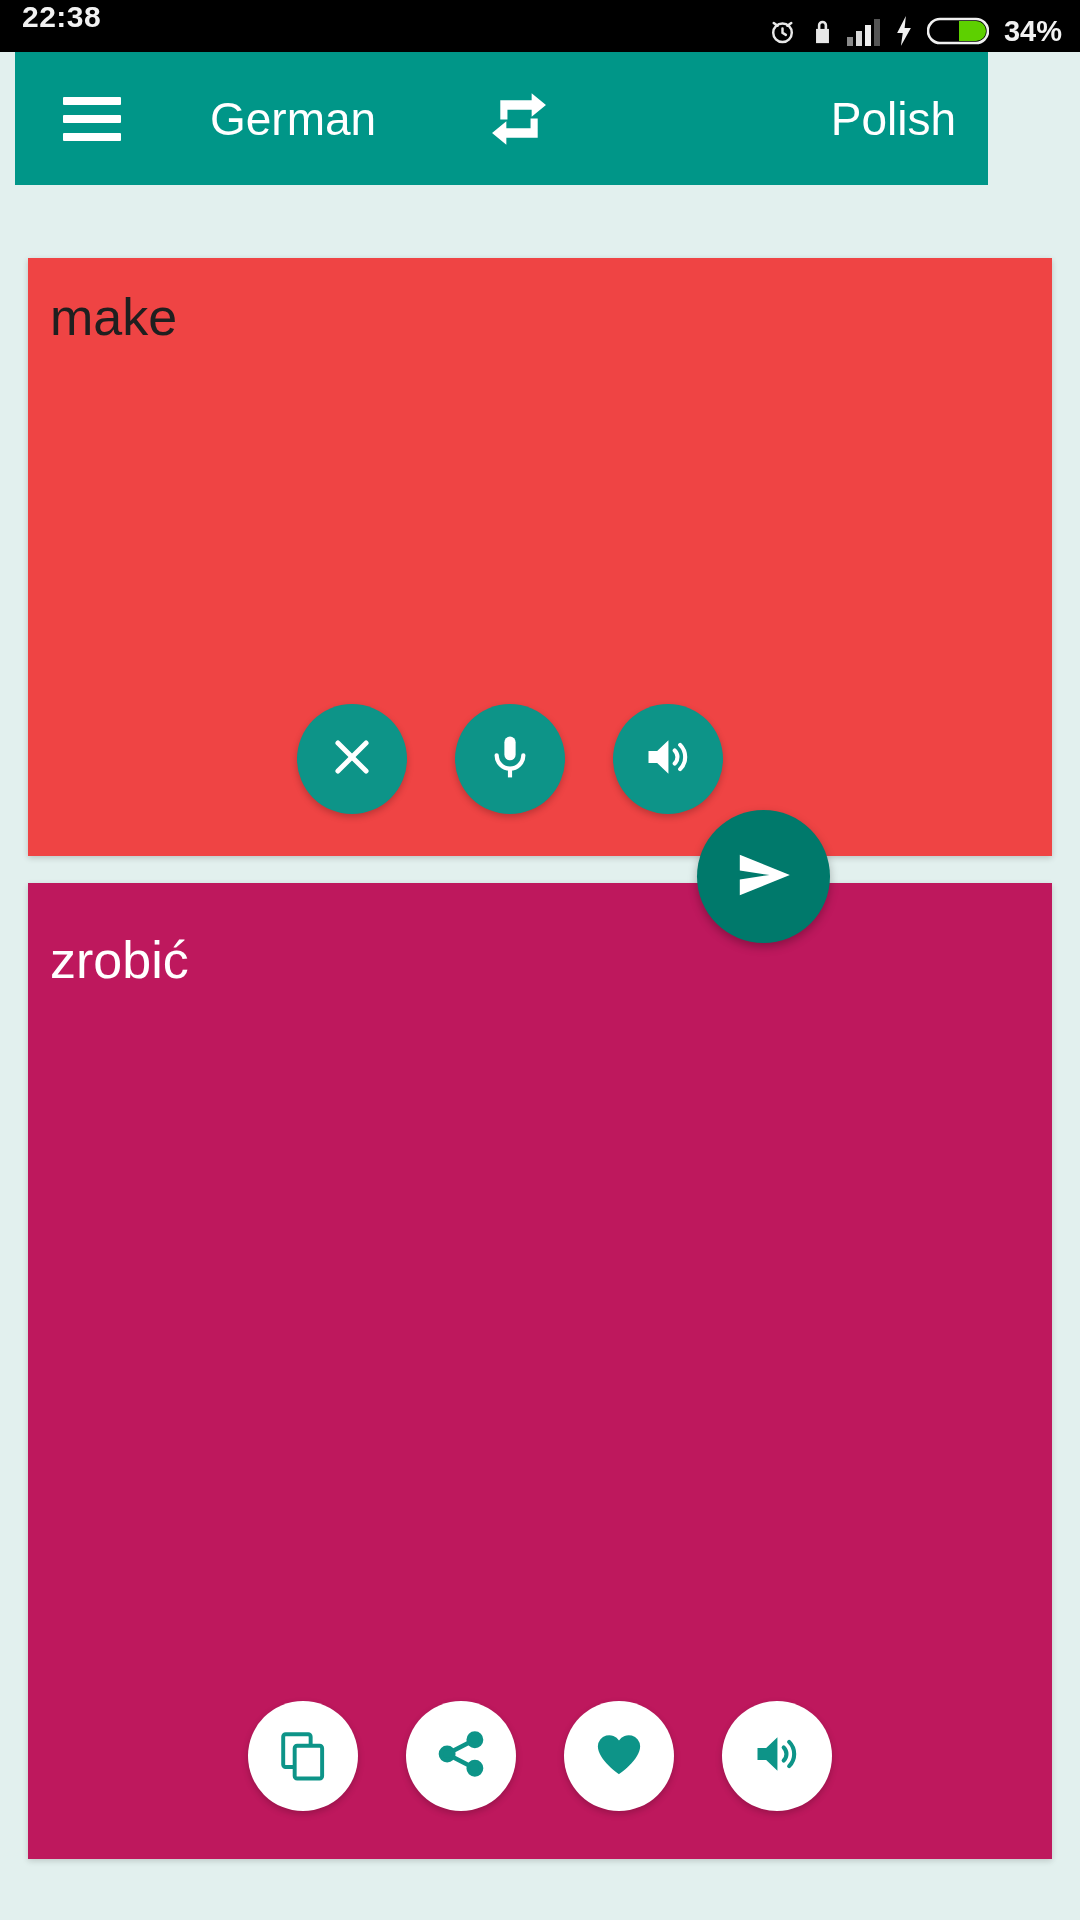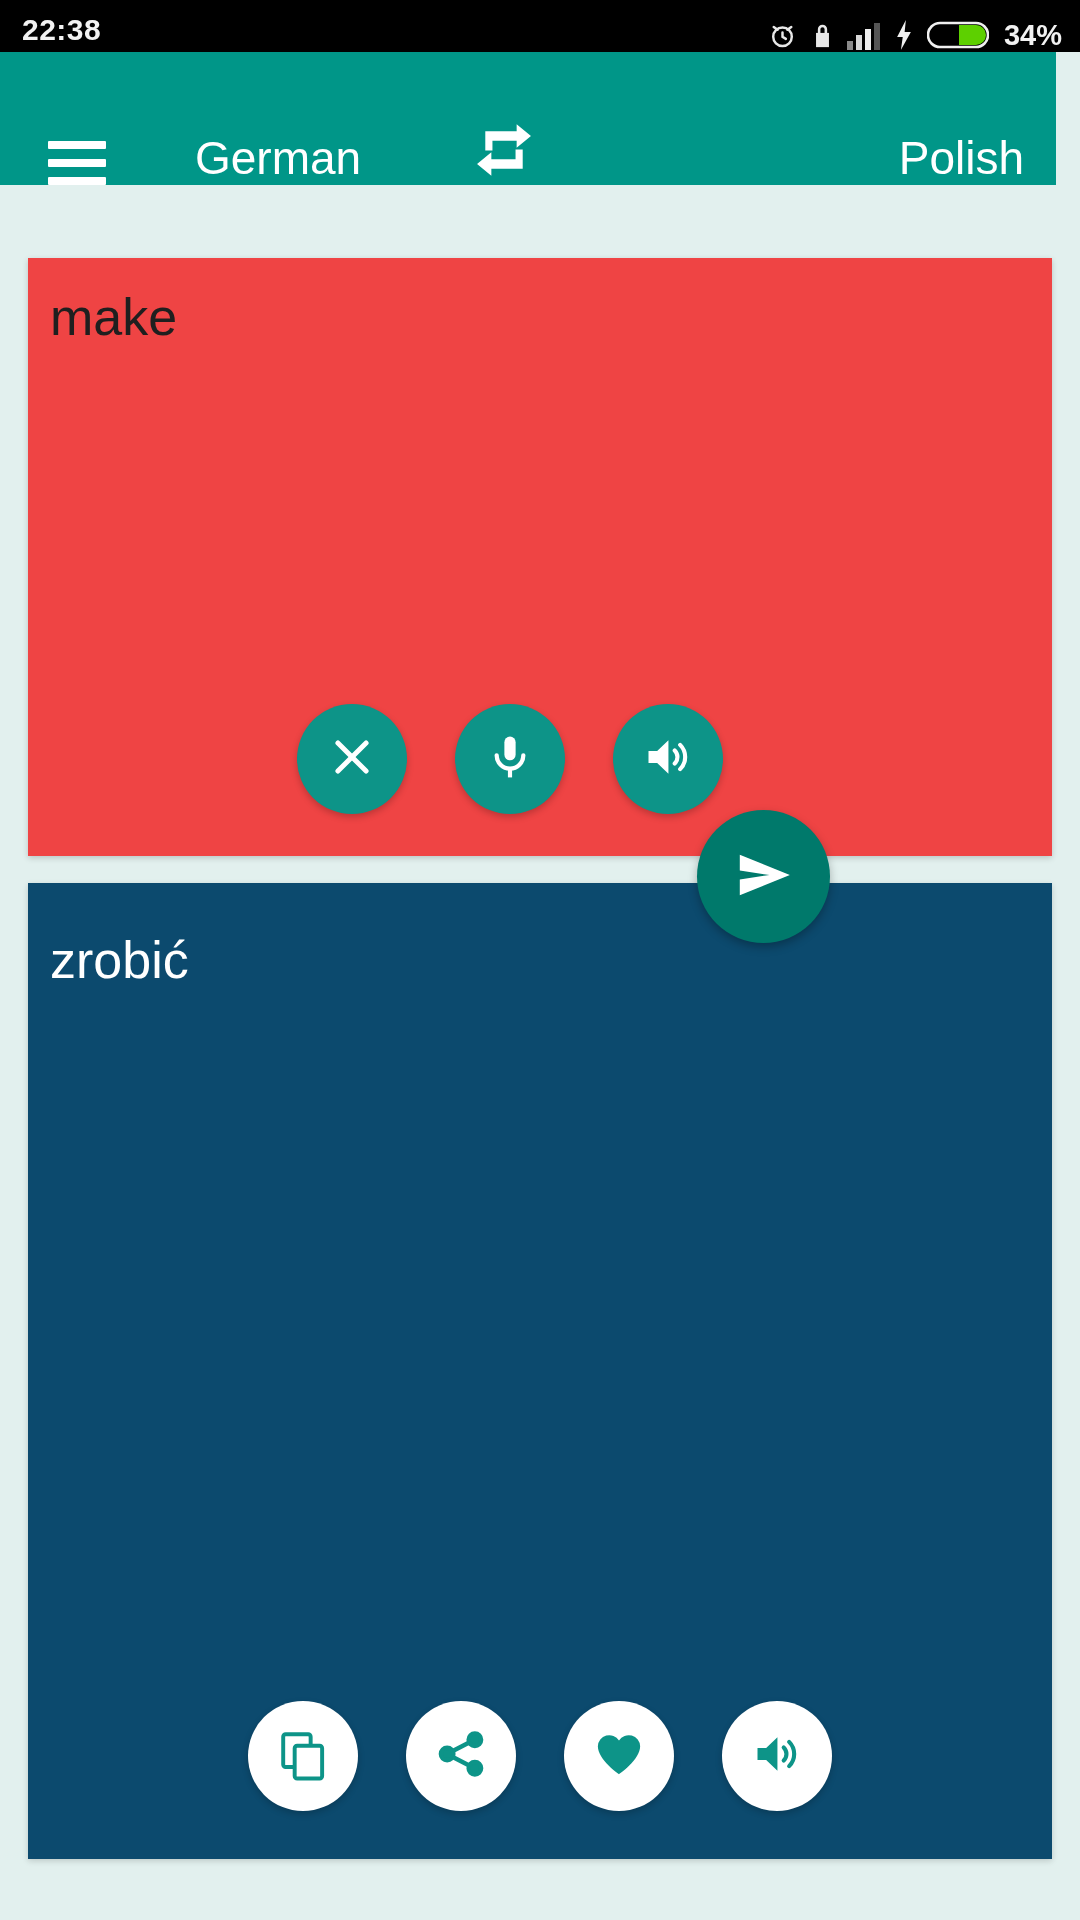--- a/index.html
+++ b/index.html
@@ -7,39 +7,39 @@
     width:1080px; height:1920px;
     background:#e0efed;
     font-family:"Liberation Sans", sans-serif;
     overflow:hidden;
   }
   .screen { position:relative; width:1080px; height:1920px; background:#e2f0ee; }
 
   
   .statusbar {
     position:absolute; top:0; left:0; width:1080px; height:52px;
-    background:#000; display:flex; align-items:center;
-    padding:8px 18px 0 22px;
+    background:#000; display:flex; 
+    padding:0 18px 0 22px;
   }
   .status-time {
     color:#f2f2f2; font-size:30px; font-weight:bold; letter-spacing:0.5px;
   }
   .status-right {
     margin-left:auto; display:flex; align-items:center; gap:13px;margin-top:10px;
   }
   .status-right svg { display:block; }
   .battery-pct {
     color:#f2f2f2; font-size:29px; font-weight:bold; margin-left:2px;
   }
 
   
   .appbar {
-    position:absolute; top:52px; left:0; width:1056px; height:133px;
+    position:absolute; top:52px; left:15px; width:973px; height:133px;
     background:#009688;
-    display:flex; align-items:flex-end;
+    display:flex; align-items:center;
   }
   .hamburger {
     width:58px; height:44px; margin-left:48px;
     display:flex; flex-direction:column; justify-content:space-between;
     cursor:pointer;
   }
   .hamburger span { display:block; height:8px; background:#fff; border-radius:1px; width:100%; }
   .lang-left {
     color:#fff; font-size:46px; margin-left:89px; white-space:nowrap;
   }
@@ -82,21 +82,21 @@
     background:#00796b;
     display:flex; align-items:center; justify-content:center;
     box-shadow:0 4px 10px rgba(0,0,0,0.28);
     cursor:pointer; z-index:5;
   }
 
   
   .target-card {
     position:absolute; left:28px; top:883px;
     width:1024px; height:976px;
-    background:#0c4a6e;
+    background:#be185d;
     box-shadow:0 2px 6px rgba(0,0,0,0.16);
   }
   .target-text {
     position:absolute; left:22px; top:48px;
     font-size:52px; color:#fff; line-height:1.15;
   }
   .target-actions {
     position:absolute; left:0; bottom:48px; width:100%;
     display:flex; justify-content:center; align-items:center; gap:48px;
   }

